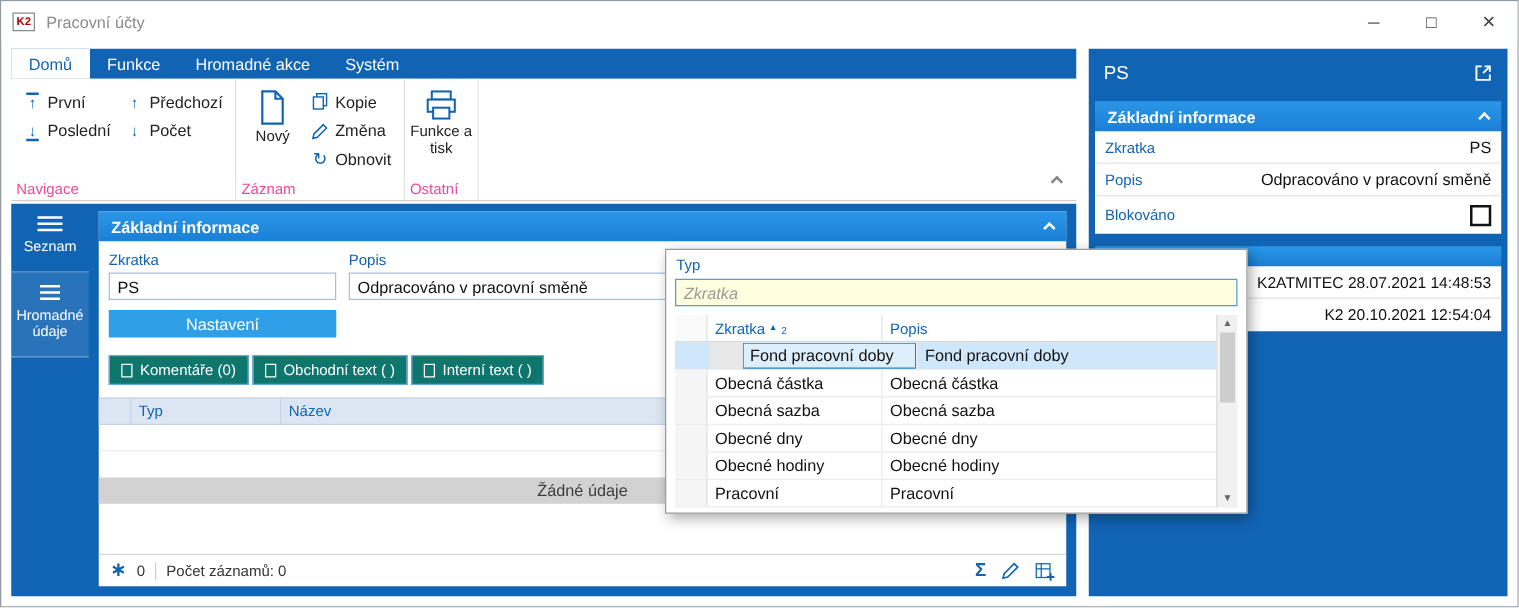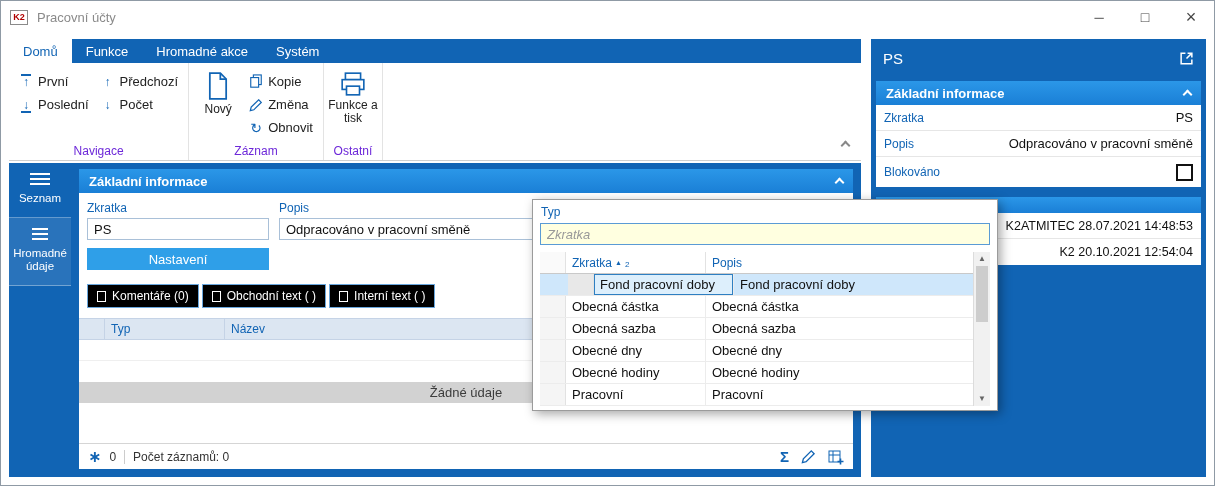--- a/index.html
+++ b/index.html
@@ -37,21 +37,21 @@
   .left-region { width:852px; display:flex; flex-direction:column; }
 
   
   .ribbon-tabs { height:24px; background:#1164b4; display:flex; flex:none; }
   .ribbon-tab { padding:0 14px; display:flex; align-items:center; color:#fff; font-size:13px; }
   .ribbon-tab.active { background:#fff; color:#1164b4; }
 
   .ribbon-body { height:98px; background:#fff; border-bottom:1px solid #d0d0d0; display:flex; position:relative; flex:none; }
   .ribbon-group { display:flex; flex-direction:column; border-right:1px solid #e3e3e3; padding:2px 4px 0; }
   .rg-content { flex:1; display:flex; align-items:flex-start; padding-top:5px; }
-  .rg-label { height:17px; text-align:center; color:#6d28d9; font-size:12px; line-height:17px; }
+  .rg-label { height:17px; text-align:left; color:#ec4899; font-size:12px; line-height:17px; }
   .ribbon-col { display:flex; flex-direction:column; }
   .small-item { height:23px; display:flex; align-items:center; gap:5px; padding:0 6px; font-size:13px; color:#222; }
   .nav-icon { width:14px; height:16px; position:relative; color:#1164b4; font-size:12px; line-height:16px; text-align:center; }
   .nav-icon .glyph { position:relative; z-index:1; }
   .nav-icon .bar { position:absolute; left:2px; right:2px; height:2px; background:#1164b4; }
   .nav-icon .bar.top { top:0; }
   .nav-icon .bar.bottom { bottom:0; }
   .refresh-glyph { color:#1164b4; font-size:14px; width:14px; text-align:center; }
   .big-btn { width:50px; display:flex; flex-direction:column; align-items:center; gap:3px; padding-top:2px; font-size:12px; color:#222; text-align:center; line-height:13px; }
   .ribbon-collapse { position:absolute; right:12px; bottom:8px; color:#888; }
@@ -76,21 +76,21 @@
 
   .mp-fields { display:flex; gap:10px; padding:8px 8px 0; }
   .field-col { display:flex; flex-direction:column; }
   .field-label { color:#1164b4; font-size:12px; margin-bottom:3px; }
   input.textfield { height:22px; border:1px solid #a9c0d8; padding:0 6px; font-size:13px; font-family:inherit; color:#111; background:#fff; }
   .col1 input { width:182px; }
   .col2 input { width:256px; }
   .btn-settings { margin-top:8px; width:182px; height:22px; background:#2f9fe8; border:none; color:#fff; font-size:13px; font-family:inherit; }
 
   .mp-tabs { display:flex; gap:3px; padding:14px 8px 0; }
-  .main-tab { background:#000000; border:1px solid #6aa7dd; color:#fff; height:24px; display:flex; align-items:center; gap:6px; padding:0 9px; font-size:12px; }
+  .main-tab { background:#0f766e; border:1px solid #6aa7dd; color:#fff; height:24px; display:flex; align-items:center; gap:6px; padding:0 9px; font-size:12px; }
   .tab-icon { width:9px; height:11px; border:1px solid #fff; background:transparent; flex:none; }
 
   .mp-table { margin-top:10px; display:flex; flex-direction:column; flex:1; min-height:0; }
   .mt-header { height:22px; background:#dce6f2; display:flex; border-top:1px solid #c5d3e6; border-bottom:1px solid #c5d3e6; flex:none; }
   .mt-sel { width:26px; border-right:1px solid #c5d3e6; }
   .mt-col-typ { width:120px; border-right:1px solid #c5d3e6; color:#1164b4; font-size:12px; display:flex; align-items:center; padding-left:6px; }
   .mt-col-nazev { flex:1; color:#1164b4; font-size:12px; display:flex; align-items:center; padding-left:6px; }
   .mt-empty-row { height:21px; border-bottom:1px solid #efefef; }
   .mt-nodata { height:21px; margin-top:21px; background:#d2d2d2; color:#3c3c3c; font-size:13px; display:flex; align-items:center; justify-content:center; }
 

